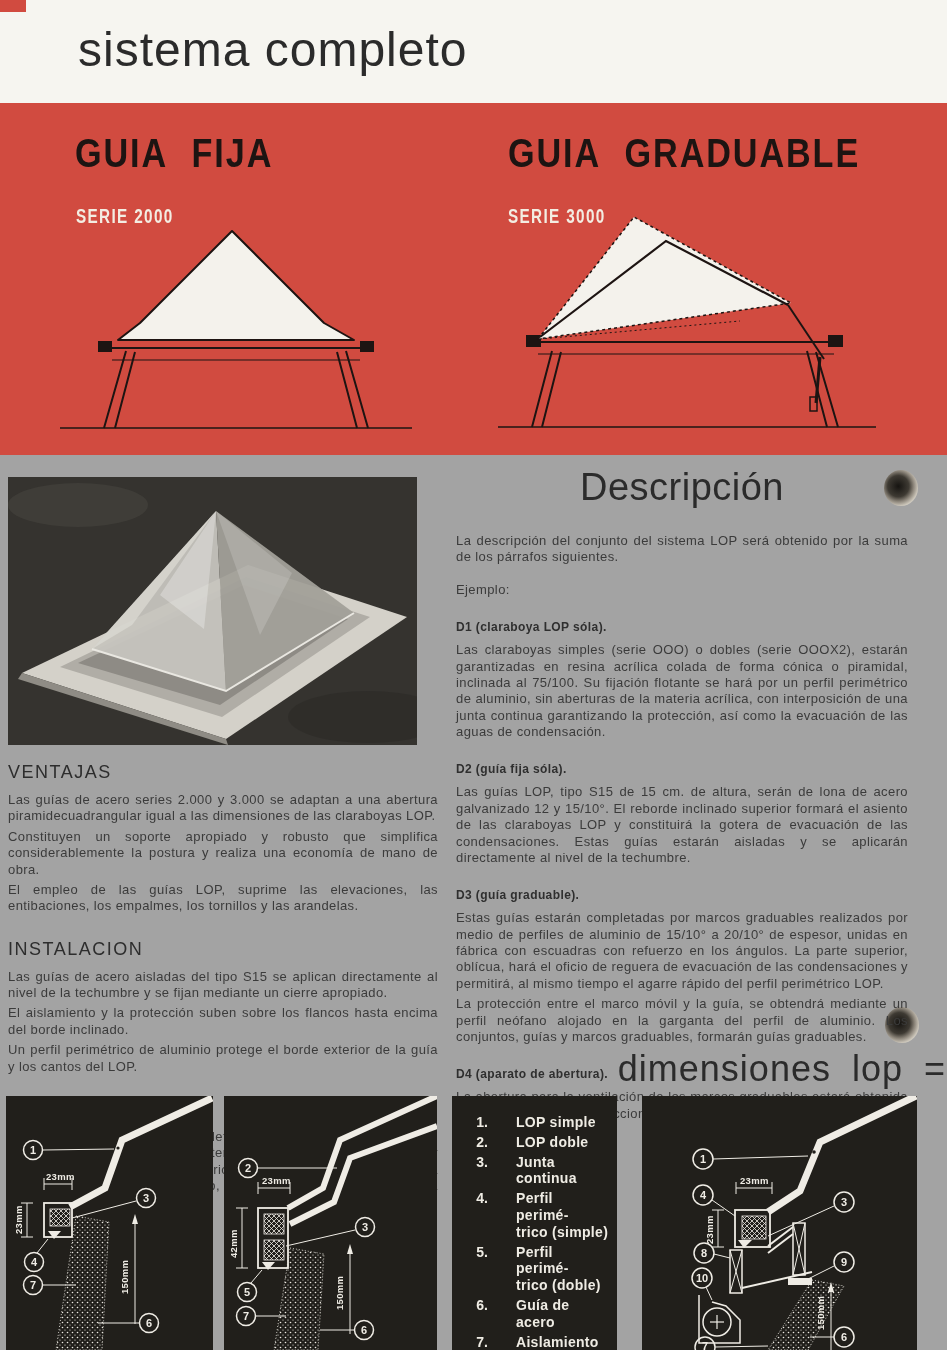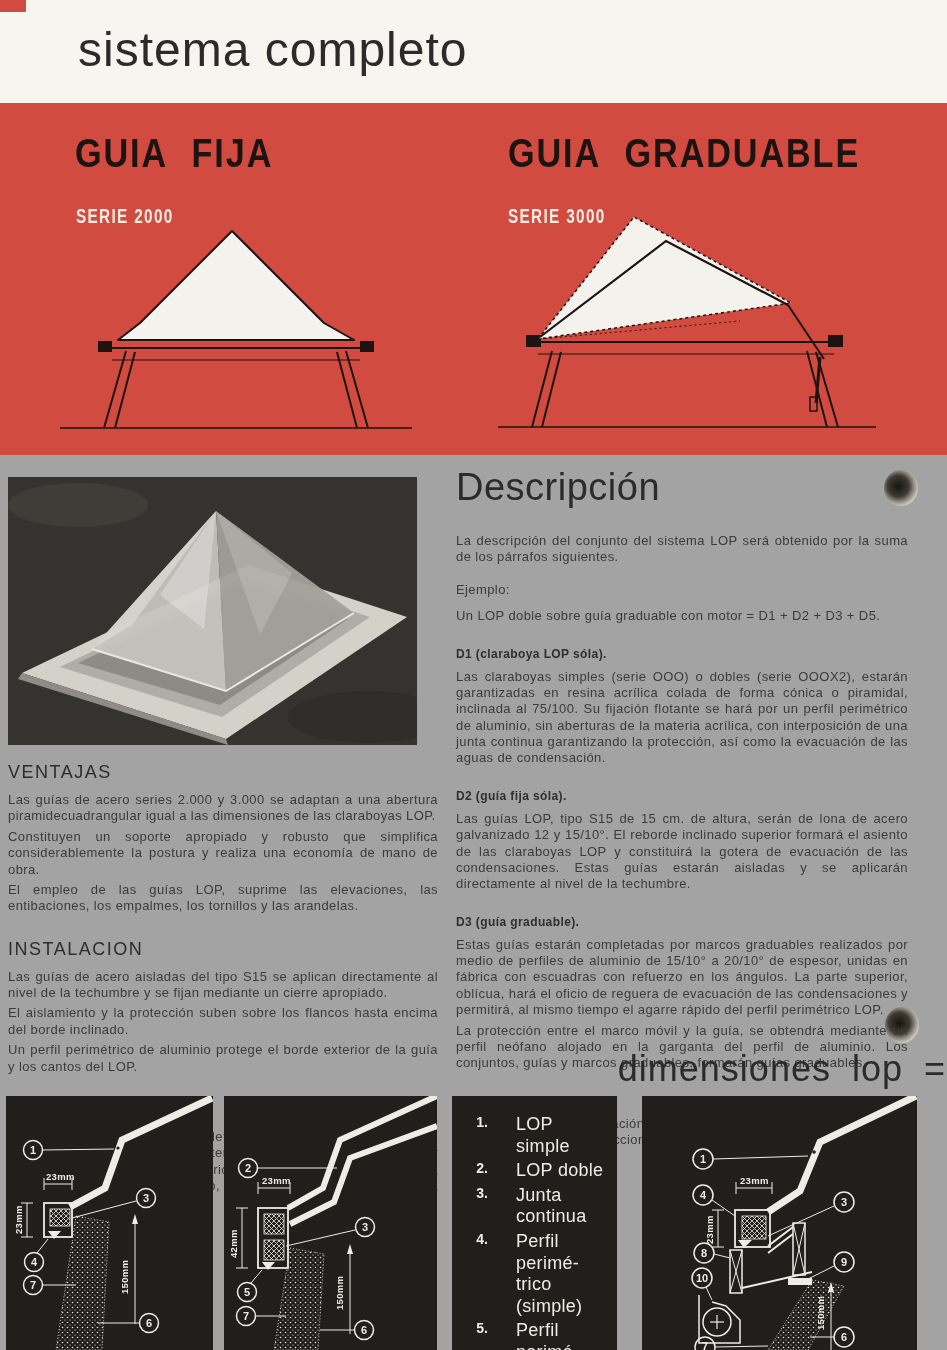--- a/index.html
+++ b/index.html
@@ -34,39 +34,39 @@
   .hole-1{left:884px;top:470px;}
   .hole-2{left:885px;top:1007px;}
 
   
   .left-col{position:absolute;left:8px;top:762px;width:430px;}
   .right-col{position:absolute;left:456px;top:466px;width:452px;}
   .sec{margin:0 0 24px 0;}
   .sec h2{margin:0 0 9px 0;font-size:18px;font-weight:400;letter-spacing:1.5px;color:#2d2d2d;}
   .body-p{margin:0 0 4px 0;font-size:13px;line-height:1.26;letter-spacing:.4px;
           text-align:justify;color:#3b3b3b;}
-  .desc-heading{margin:0 0 24px 0;font-size:38px;font-weight:400;letter-spacing:.5px;color:#2b2b2b;}
+  .desc-heading{margin:0 0 24px 0;font-size:38px;font-weight:400;letter-spacing:.5px;color:#2b2b2b;text-align:center;}
   .ej-label{margin:16px 0 10px 0;}
   .example{margin:0 0 10px 0;}
   .d-sec{margin-top:22px;}
   .d-sec h3{margin:0 0 8px 0;font-size:12px;font-weight:700;letter-spacing:.4px;color:#2f2f2f;}
 
   .dim-heading{position:absolute;left:456px;top:1032px;width:474px;margin:16px;text-align:right;
                font-size:36px;font-weight:400;letter-spacing:1px;word-spacing:10px;color:#2b2b2b;}
 
   
   .panel{position:absolute;background:#211f1b;}
   .p1{left:6px;top:1096px;width:207px;height:254px;}
   .p2{left:224px;top:1096px;width:213px;height:254px;}
   .p3{left:642px;top:1096px;width:275px;height:254px;}
   .legend{left:452px;top:1096px;width:165px;height:254px;position:absolute;background:#211f1b;
           padding:18px 8px 0 10px;box-sizing:border-box;}
   .leg-row{display:grid;grid-template-columns:26px 1fr;column-gap:7px;margin-bottom:3px;}
   .leg-n{text-align:right;font-size:14px;font-weight:700;color:#efece4;line-height:1.2;}
-  .leg-t{font-size:18px;font-weight:400;color:#efece4;line-height:1.2;white-space:pre-line;letter-spacing:.3px;padding-left:21px;}
+  .leg-t{font-size:14px;font-weight:700;color:#efece4;line-height:1.2;white-space:pre-line;letter-spacing:.3px;padding-left:21px;}
 
   
   svg text{font-family:"Liberation Sans",sans-serif;}
   .co{fill:none;stroke:#efece5;stroke-width:1.5;}
   .cn{fill:#efece5;font-size:11px;font-weight:700;text-anchor:middle;}
   .ld{stroke:#efece5;stroke-width:1;}
   .dm{stroke:#efece5;stroke-width:1;}
   .dt{fill:#efece5;font-size:9.5px;font-weight:700;letter-spacing:.3px;}
   .wl{stroke:#efece5;fill:none;}
 </style>
@@ -155,21 +155,20 @@
     <div class="sec">
       <h2>UNIVERSALIDAD</h2>
       <p class="body-p">Estas guías pueden estar completadas por marcos graduables con mecanismo, apropiado para obtener una ventilación regulada por mando manual o motor eléctrico o para obtener la abertura automática en caso de incendio, con distintos tipos de mandos a distancia.</p>
     </div>
   </div>
 
   <div class="right-col">
     <h2 class="desc-heading">Descripción</h2>
     <p class="body-p">La descripción del conjunto del sistema LOP será obtenido por la suma de los párrafos siguientes.</p>
     <p class="body-p ej-label">Ejemplo:</p>
-    <p class="body-p example">Un LOP doble sobre guía graduable con motor = D1 + D2 + D3 + D5.</p>
 
     <div class="d-sec">
       <h3>D1 (claraboya LOP sóla).</h3>
       <p class="body-p">Las claraboyas simples (serie OOO) o dobles (serie OOOX2), estarán garantizadas en resina acrílica colada de forma cónica o piramidal, inclinada al 75/100. Su fijación flotante se hará por un perfil perimétrico de aluminio, sin aberturas de la materia acrílica, con interposición de una junta continua garantizando la protección, así como la evacuación de las aguas de condensación.</p>
     </div>
     <div class="d-sec">
       <h3>D2 (guía fija sóla).</h3>
       <p class="body-p">Las guías LOP, tipo S15 de 15 cm. de altura, serán de lona de acero galvanizado 12 y 15/10°. El reborde inclinado superior formará el asiento de las claraboyas LOP y constituirá la gotera de evacuación de las condensaciones. Estas guías estarán aisladas y se aplicarán directamente al nivel de la techumbre.</p>
     </div>
     <div class="d-sec">

